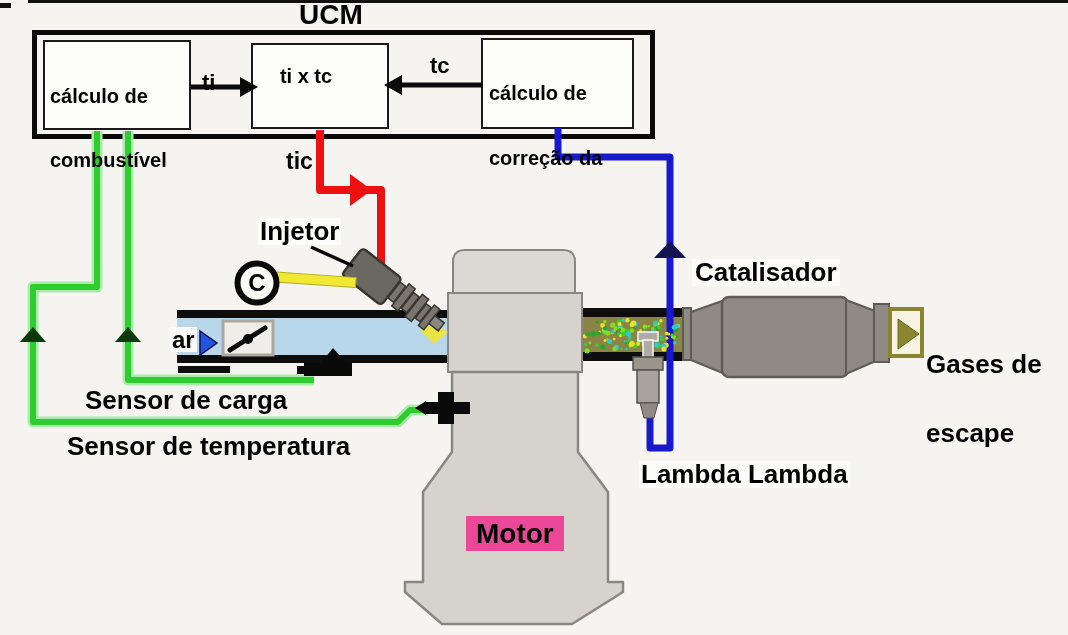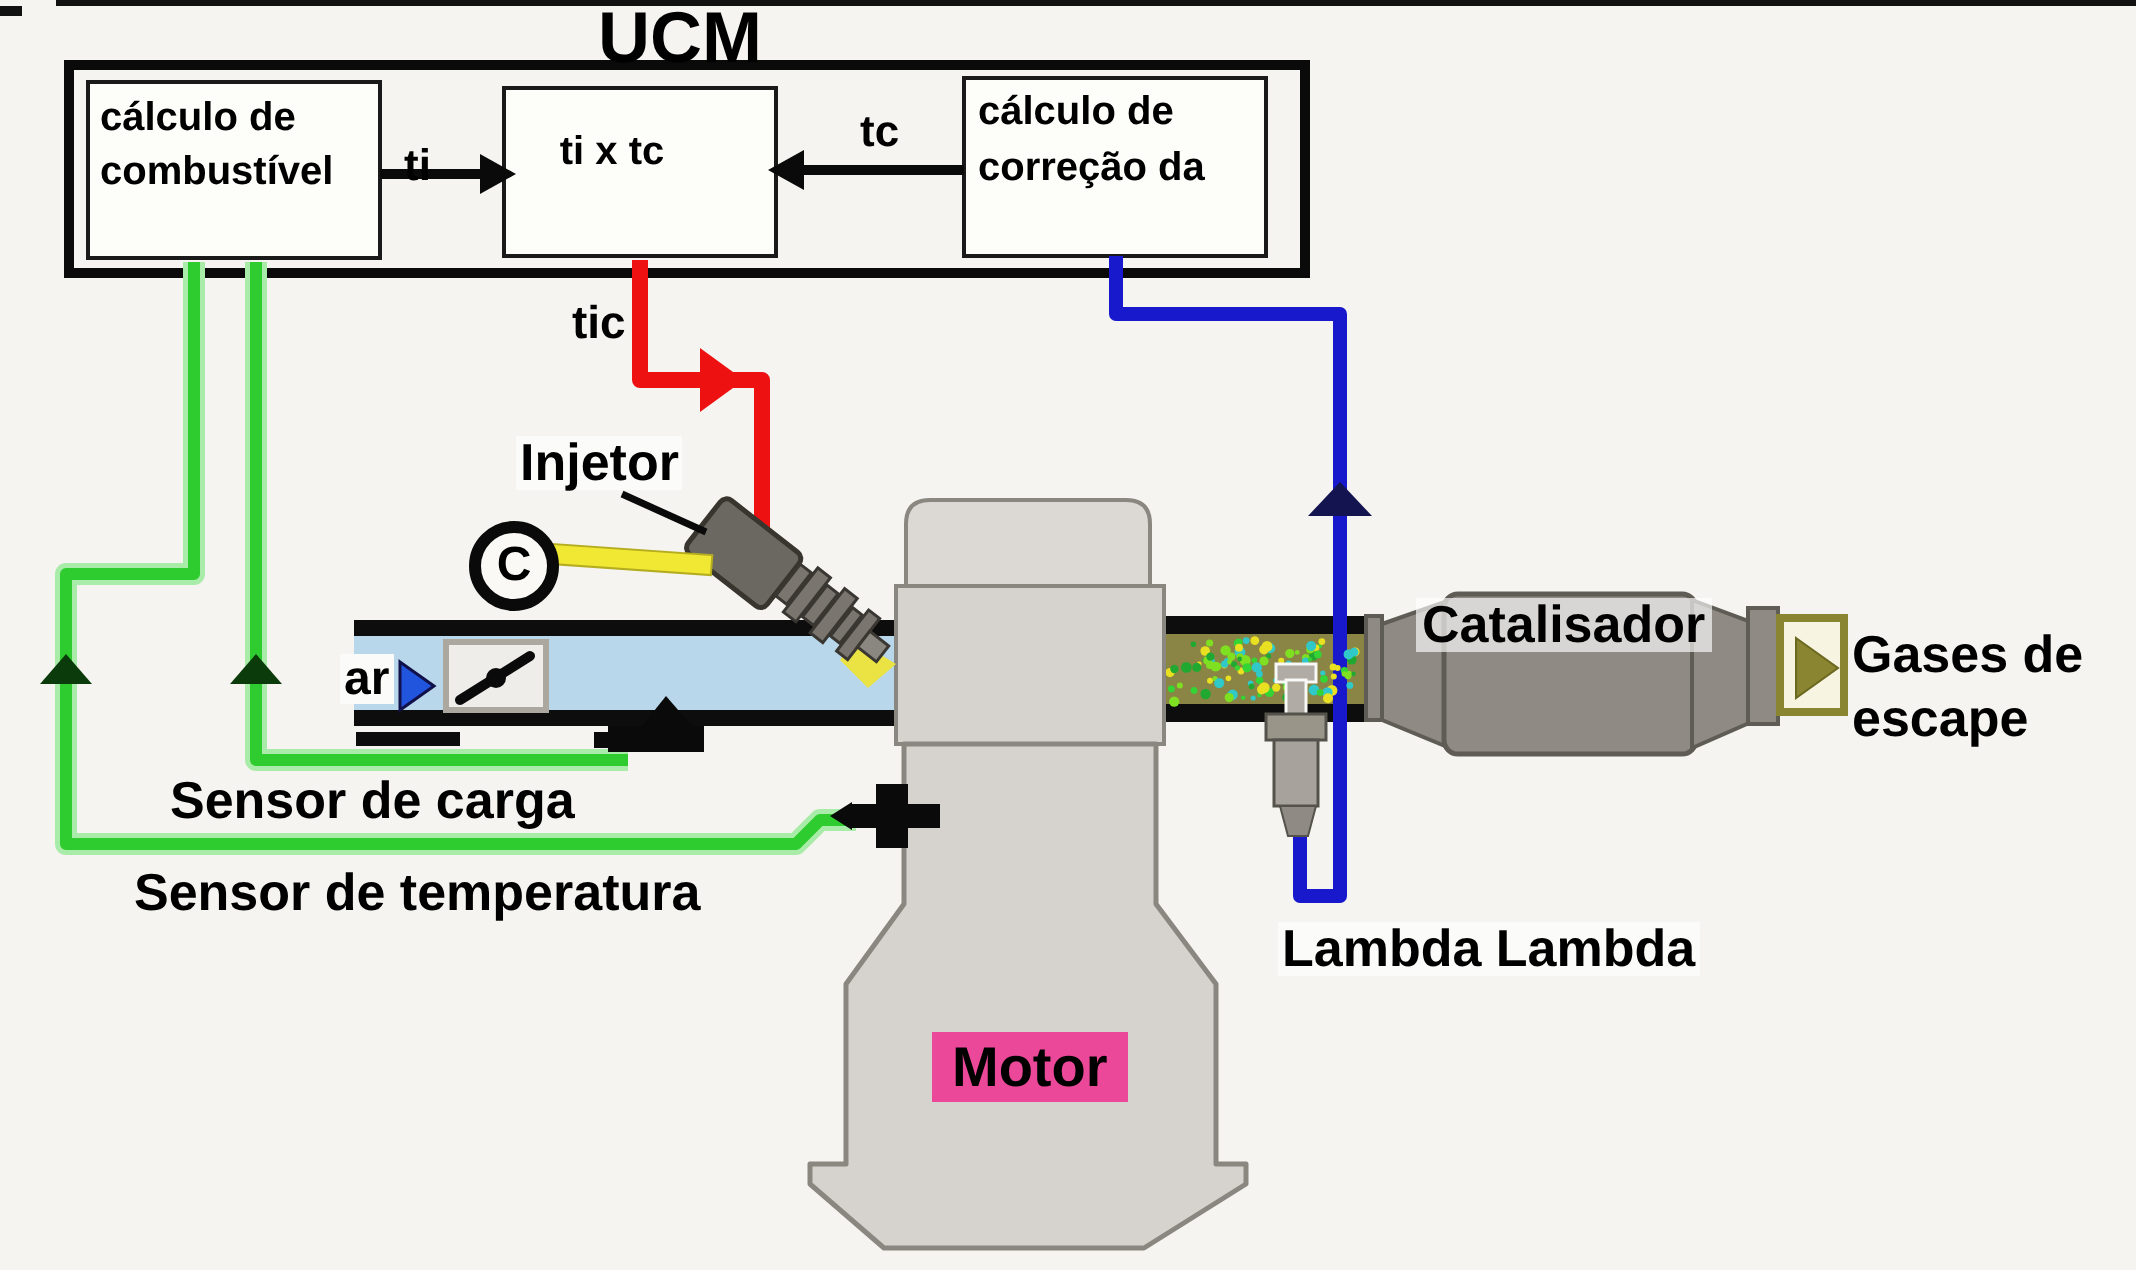--- a/index.html
+++ b/index.html
@@ -6,37 +6,37 @@
   #stage{
     position:relative;width:1068px;height:635px;overflow:hidden;
     background:#f5f4f0;
     font-family:"Liberation Sans","DejaVu Sans",sans-serif;
   }
   #diagram-svg{position:absolute;left:0;top:0;}
   .lbl{
     position:absolute;color:#000;font-weight:bold;white-space:nowrap;
     line-height:1.05;
   }
-  .lbl-ucm{left:299px;top:0px;font-size:36px;}
+  .lbl-ucm{left:299px;top:0px;font-size:28px;}
   .lbl-box1{left:50px;top:46px;font-size:20px;line-height:27px;}
   .lbl-box2{left:252px;top:66px;width:108px;text-align:center;font-size:20px;}
   .lbl-box3{left:489px;top:42px;font-size:20px;line-height:28px;}
   .lbl-ti{left:202px;top:55px;font-size:22px;margin-top:16px;}
   .lbl-tc{left:430px;top:54px;font-size:22px;text-align:center;}
   .lbl-tic{left:286px;top:149px;font-size:23px;}
   .lbl-injetor{left:258px;top:218px;font-size:26px;background:rgba(255,255,255,.6);padding:0 2px;}
   .lbl-ar{left:170px;top:327px;font-size:24px;background:#fbfbf9;padding:0 2px;}
   .lbl-c{left:245px;top:270px;width:24px;text-align:center;font-size:24px;}
   .lbl-carga{left:85px;top:387px;font-size:26px;}
   .lbl-temp{left:67px;top:433px;font-size:26px;}
   .lbl-motor{left:466px;top:516px;font-size:28px;background:#ec4899;padding:3px 10px;}
-  .lbl-cat{left:708px;top:259px;font-size:26px;background:rgba(255,255,255,.65);padding:0 3px;margin-top:40px;}
+  .lbl-cat{left:692px;top:259px;font-size:26px;background:rgba(255,255,255,.65);padding:0 3px;}
   .lbl-gases{left:926px;top:311px;width:142px;text-align:left;font-size:26px;line-height:32px;}
   .lbl-sonda{left:639px;top:461px;font-size:26px;background:rgba(255,255,255,.6);padding:0 2px;}
-  .l2{display:block;}
+  .l2{display:block;margin-top:37px;}
 </style>
 </head>
 <body>
 
 <div id="stage">
 
   <svg id="diagram-svg" width="1068" height="635" viewBox="0 0 1068 635">
 
     <g>
       <rect x="28" y="0" width="1040" height="3" fill="#111"></rect>

